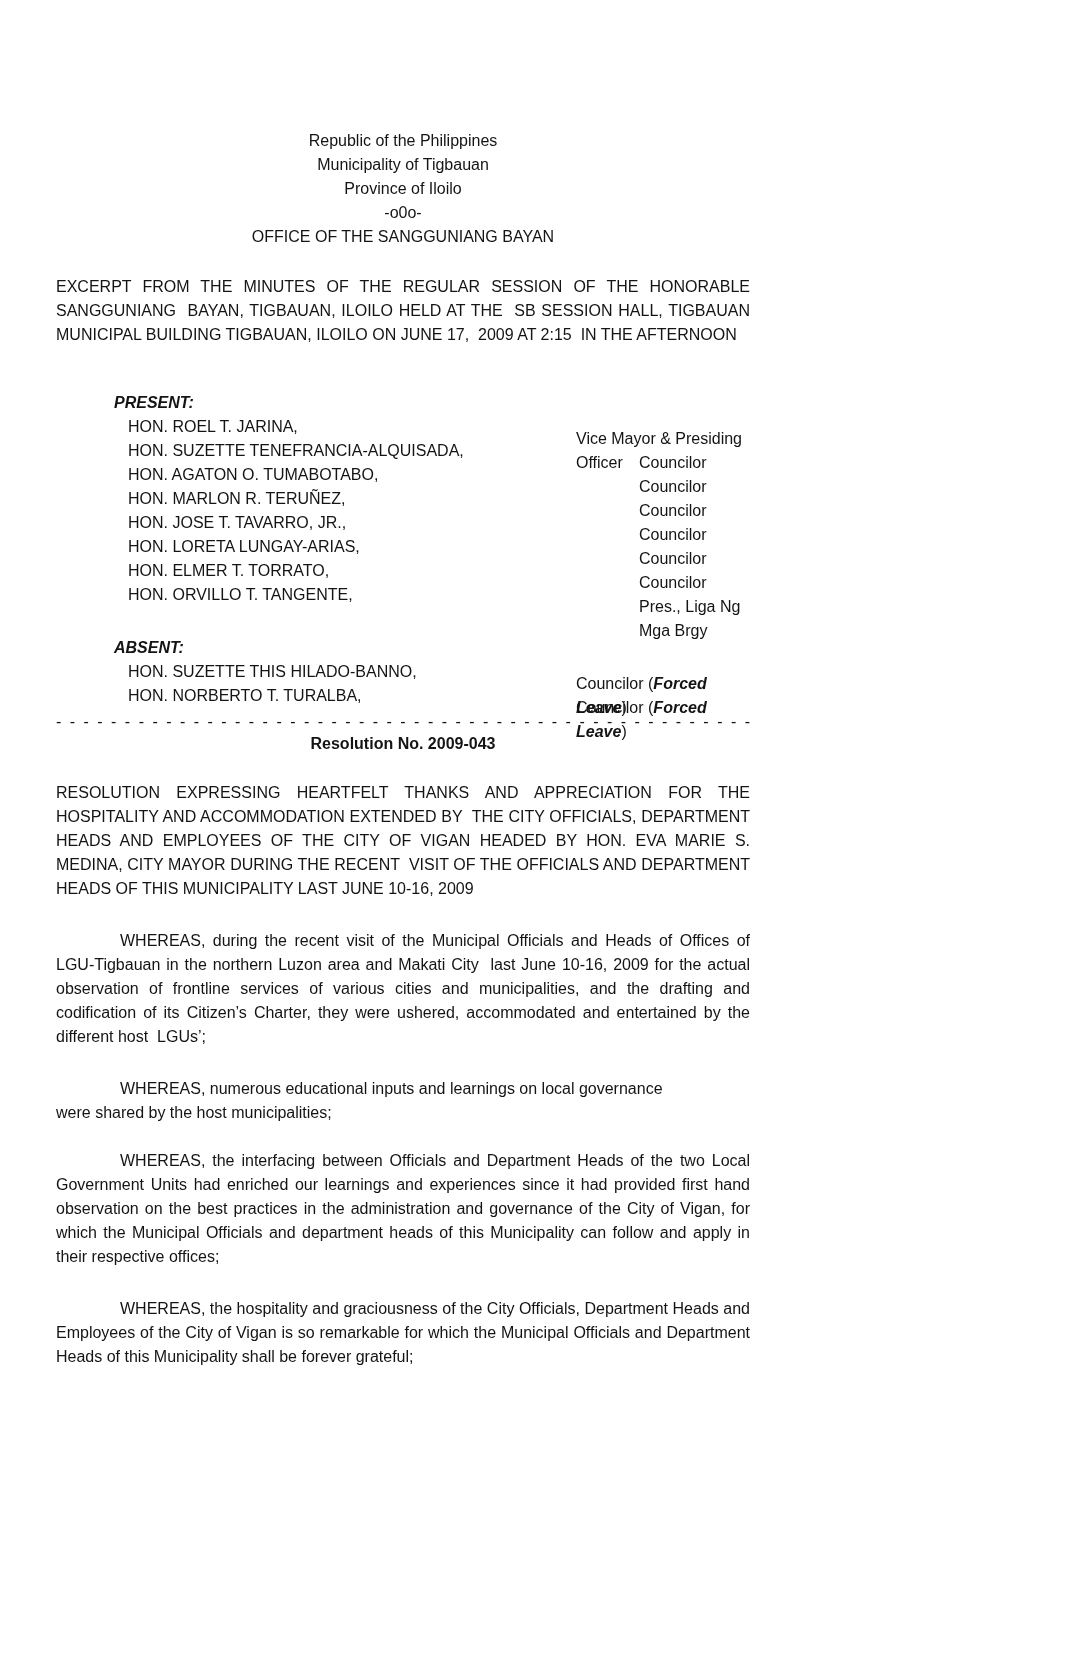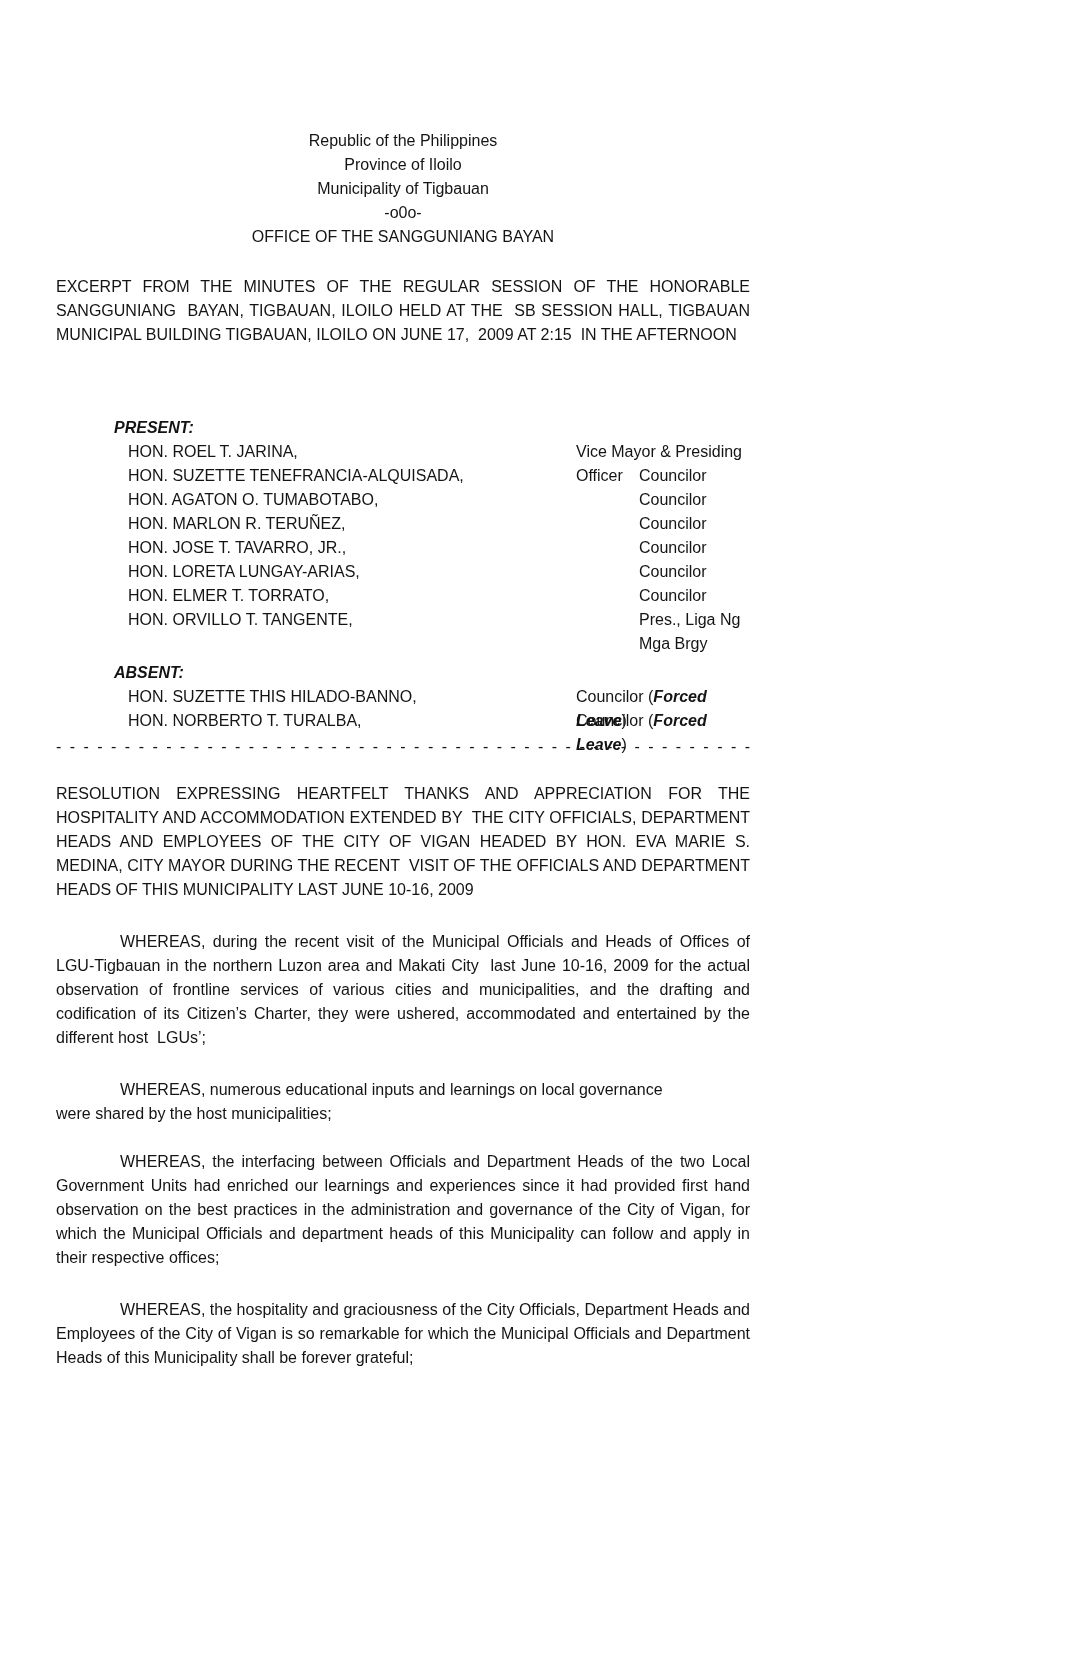--- a/index.html
+++ b/index.html
@@ -17,46 +17,46 @@
   }
   .doc-line { font-size:16px; line-height:24px; }
   .center { text-align:center; }
   .justify { text-align:justify; white-space:pre-wrap; }
   .indent { text-indent:64px; }
   .excerpt { margin-top:26px; }
   .section-label {
     font-weight:bold; font-style:italic;
     margin-left:58px;
   }
-  .present-label { margin-top:69px; }
+  .present-label { margin-top:44px; }
   .absent-label { margin-top:29px; }
   .member-row { position:relative; padding-left:72px; }
-  .member-title { position:absolute; top:0; }
+  .member-title { position:absolute; top:12px; }
   .tab-a { left:520px; }
   .tab-b { left:583px; }
   .em-bi { font-weight:bold; font-style:italic; }
   .divider {
     margin-top:4px;
     font-size:16px; line-height:20px;
     letter-spacing:2px;
     white-space:nowrap; overflow:hidden;
   }
   .res-no { font-weight:bold; margin-top:0; }
   .res-title { margin-top:25px; }
   .whereas { margin-top:28px; }
   .whereas-short { margin-top:24px; }
 </style>
 </head>
 <body>
 
 <div class="page">
 
   <div class="doc-line center">Republic of the Philippines</div>
+  <div class="doc-line center">Municipality of Tigbauan</div>
   <div class="doc-line center">Province of Iloilo</div>
-  <div class="doc-line center">Municipality of Tigbauan</div>
   <div class="doc-line center">-o0o-</div>
   <div class="doc-line center">OFFICE OF THE SANGGUNIANG BAYAN</div>
 
   <div class="doc-line justify excerpt">EXCERPT FROM THE MINUTES OF THE REGULAR SESSION OF THE HONORABLE SANGGUNIANG  BAYAN, TIGBAUAN, ILOILO HELD AT THE  SB SESSION HALL, TIGBAUAN MUNICIPAL BUILDING TIGBAUAN, ILOILO ON JUNE 17,  2009 AT 2:15  IN THE AFTERNOON</div>
 
   <div class="doc-line section-label present-label">PRESENT:</div>
 
   <div>
     <div class="doc-line member-row">
       <span>HON. ROEL T. JARINA,</span>
@@ -100,20 +100,21 @@
       <span class="member-title tab-a"><span>Councilor (</span><span class="em-bi">Forced Leave</span><span>)</span></span>
     </div>
     <div class="doc-line member-row">
       <span>HON. NORBERTO T. TURALBA,</span>
       <span class="member-title tab-a"><span>Councilor (</span><span class="em-bi">Forced Leave</span><span>)</span></span>
     </div>
   </div>
 
   <div class="divider">- - - - - - - - - - - - - - - - - - - - - - - - - - - - - - - - - - - - - - - - - - - - - - - - - - - - - - - - - - - - -</div>
 
+  <div class="doc-line center res-no">Resolution No. 2009-043</div>
 
   <div class="doc-line justify res-title">RESOLUTION EXPRESSING HEARTFELT THANKS AND APPRECIATION FOR THE HOSPITALITY AND ACCOMMODATION EXTENDED BY  THE CITY OFFICIALS, DEPARTMENT HEADS AND EMPLOYEES OF THE CITY OF VIGAN HEADED BY HON. EVA MARIE S. MEDINA, CITY MAYOR DURING THE RECENT  VISIT OF THE OFFICIALS AND DEPARTMENT HEADS OF THIS MUNICIPALITY LAST JUNE 10-16, 2009</div>
 
   <div class="doc-line justify indent whereas">WHEREAS, during the recent visit of the Municipal Officials and Heads of Offices of LGU-Tigbauan in the northern Luzon area and Makati City  last June 10-16, 2009 for the actual observation of frontline services of various cities and municipalities, and the drafting and codification of its Citizen’s Charter, they were ushered, accommodated and entertained by the different host  LGUs’;</div>
   <div class="doc-line justify indent whereas">WHEREAS, numerous educational inputs and learnings on local governance
 were shared by the host municipalities;</div>
   <div class="doc-line justify indent whereas-short">WHEREAS, the interfacing between Officials and Department Heads of the two Local Government Units had enriched our learnings and experiences since it had provided first hand observation on the best practices in the administration and governance of the City of Vigan, for which the Municipal Officials and department heads of this Municipality can follow and apply in their respective offices;</div>
   <div class="doc-line justify indent whereas">WHEREAS, the hospitality and graciousness of the City Officials, Department Heads and Employees of the City of Vigan is so remarkable for which the Municipal Officials and Department Heads of this Municipality shall be forever grateful;</div>
 
 </div>

